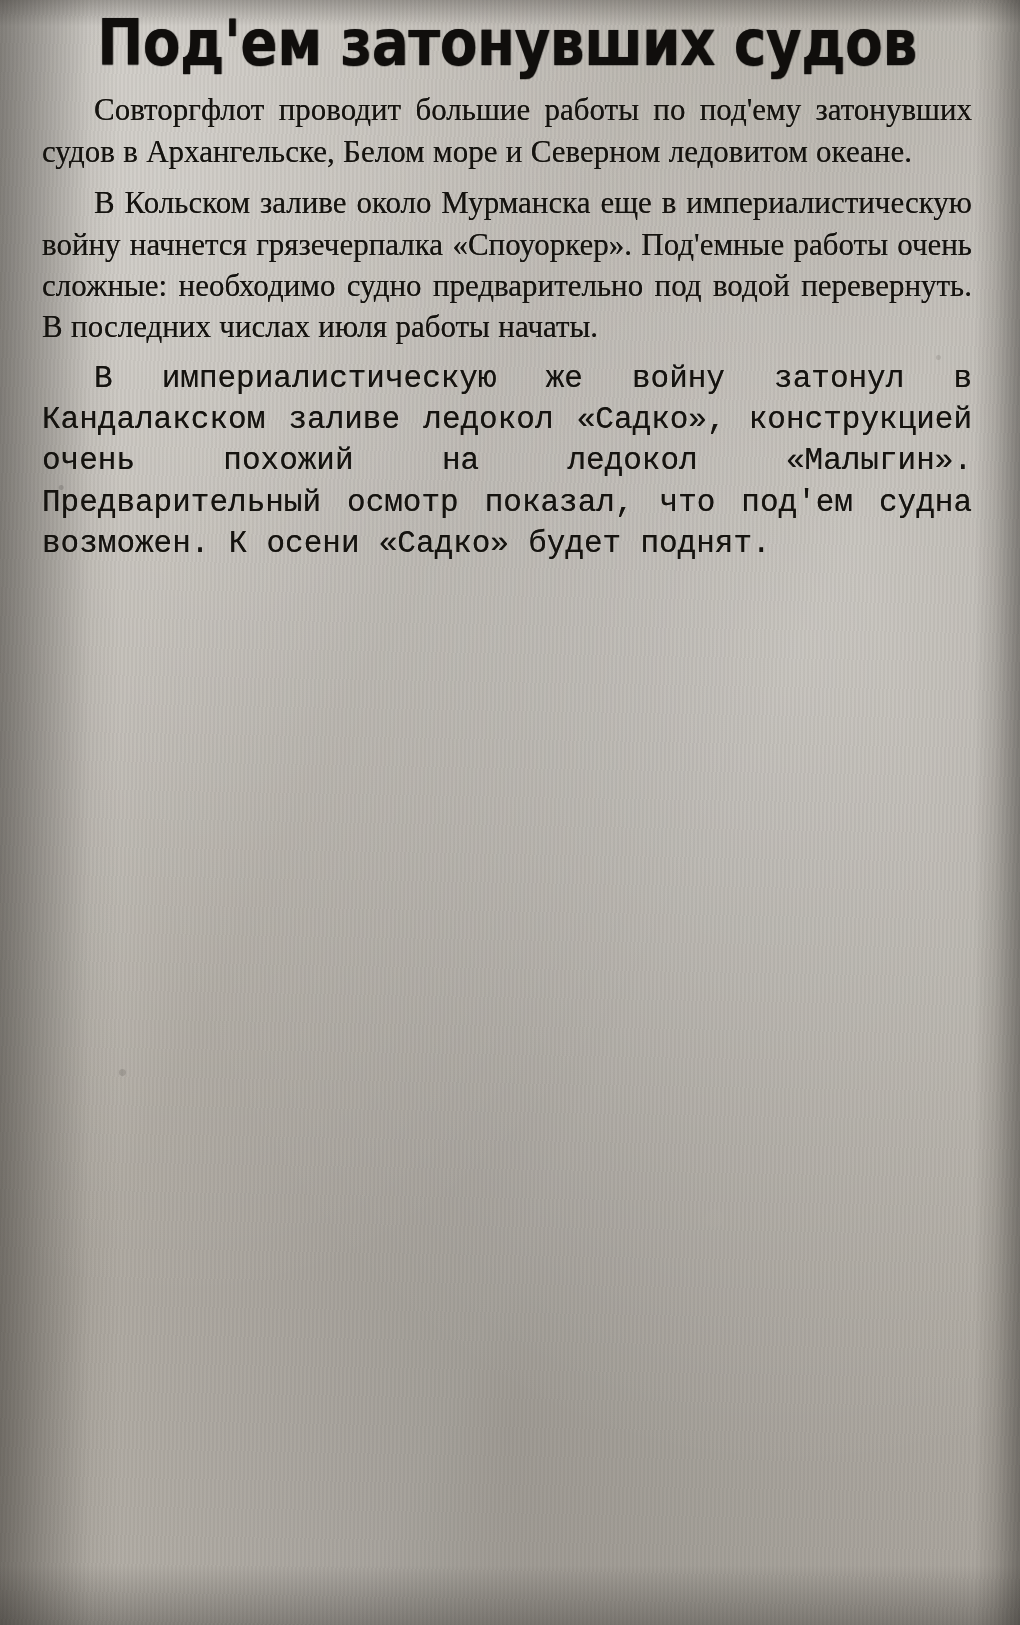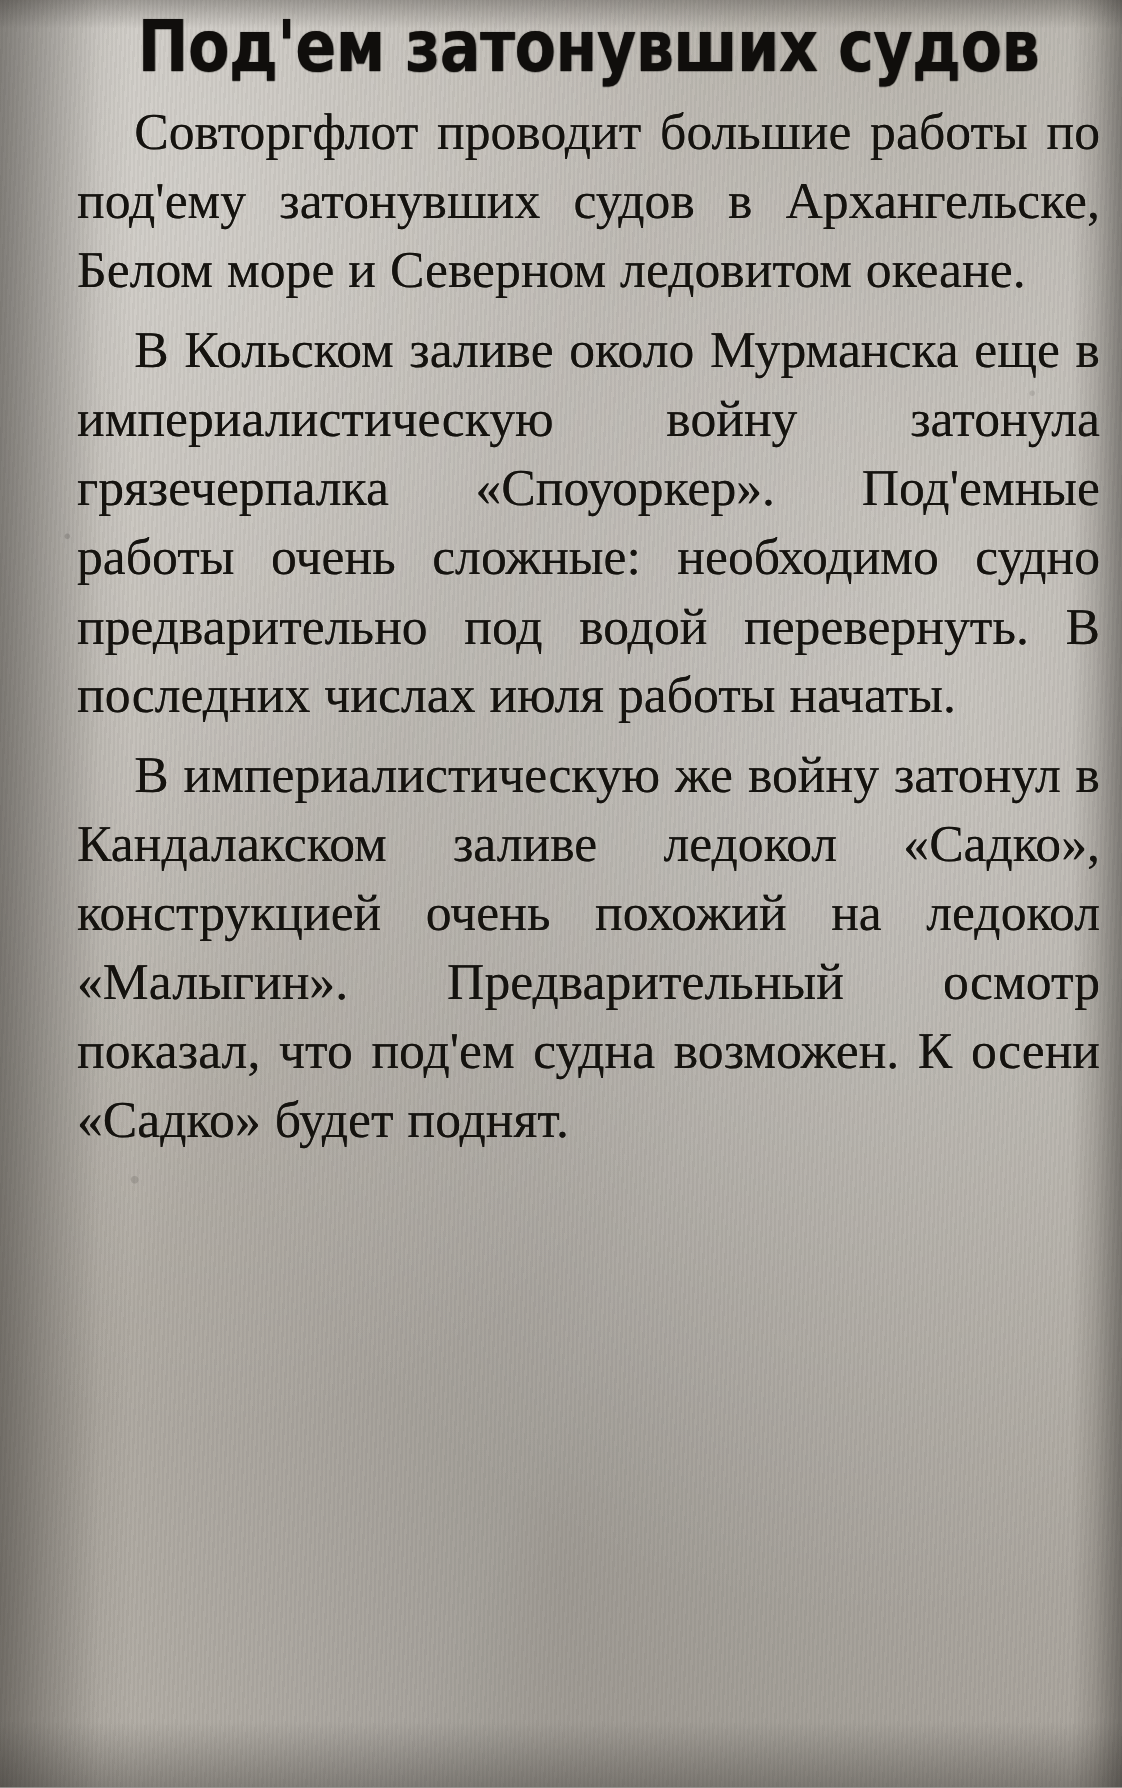--- a/index.html
+++ b/index.html
@@ -72,21 +72,20 @@
     height: 26px;
     background: linear-gradient(180deg, rgba(40,36,32,0.30) 0%, rgba(0,0,0,0) 100%);
     pointer-events: none;
   }
 
   #article {
     position: absolute;
     left: 42px;
     top: 8px;
     width: 930px;
-    margin-left: 28px;
   }
 
   h1.headline {
     margin: 0 0 6px 0;
     font-family: "DejaVu Sans", sans-serif;
     font-weight: 700;
     font-size: 55px;
     line-height: 1.08;
     letter-spacing: -0.5px;
     text-align: center;
@@ -95,32 +94,33 @@
       0 0 1px rgba(20,18,16,0.55),
       1px 0 0 rgba(20,18,16,0.25),
       0 1px 0 rgba(20,18,16,0.20);
     transform: scaleY(1.18);
     transform-origin: top center;
     padding-bottom: 16px;
   }
 
   .body-text p {
     margin: 0 0 2px 0;
-    font-size: 47px;
+    font-size: 31px;
     line-height: 1.335;
     text-align: justify;
     text-align-last: left;
     text-indent: 52px;
     word-spacing: 0.02em;
     color: #15130f;
     text-shadow: 0 0 0.6px rgba(18,16,14,0.75);
   }
   .body-text p:nth-child(3),
   .body-text p:nth-child(4) {
     margin-top: 6px;
+    font-family: Liberation Mono, monospace;
   }
   .body-text p.spaced {
     margin-top: 10px;
   }
   
   .body-text {
     position: relative;
   }
 </style>
 </head>
@@ -131,18 +131,18 @@
   <div class="top-edge"></div>
   <div class="left-smudge"></div>
   <div class="right-edge"></div>
   <div class="bottom-edge"></div>
 
   <article id="article">
     <h1 class="headline">Под'ем затонувших судов</h1>
 
     <div class="body-text">
       <p>Совторгфлот проводит большие работы по под'ему затонувших судов в Архангельске, Белом море и Северном ледовитом океане.</p>
-      <p class="spaced">В Кольском заливе около Мурманска еще в империалистическую войну затонула грязечерпалка «Споуоркер». Под'емные работы очень сложные: необходимо судно предварительно под водой перевернуть. В последних числах июля работы начаты.</p>
+      <p class="spaced">В Кольском заливе около Мурманска еще в империалистическую войну начнется грязечерпалка «Споуоркер». Под'емные работы очень сложные: необходимо судно предварительно под водой перевернуть. В последних числах июля работы начаты.</p>
       <p class="spaced">В империалистическую же войну затонул в Кандалакском заливе ледокол «Садко», конструкцией очень похожий на ледокол «Малыгин». Предварительный осмотр показал, что под'ем судна возможен. К осени «Садко» будет поднят.</p>
     </div>
   </article>
 
 </div>
 
 </body></html>

